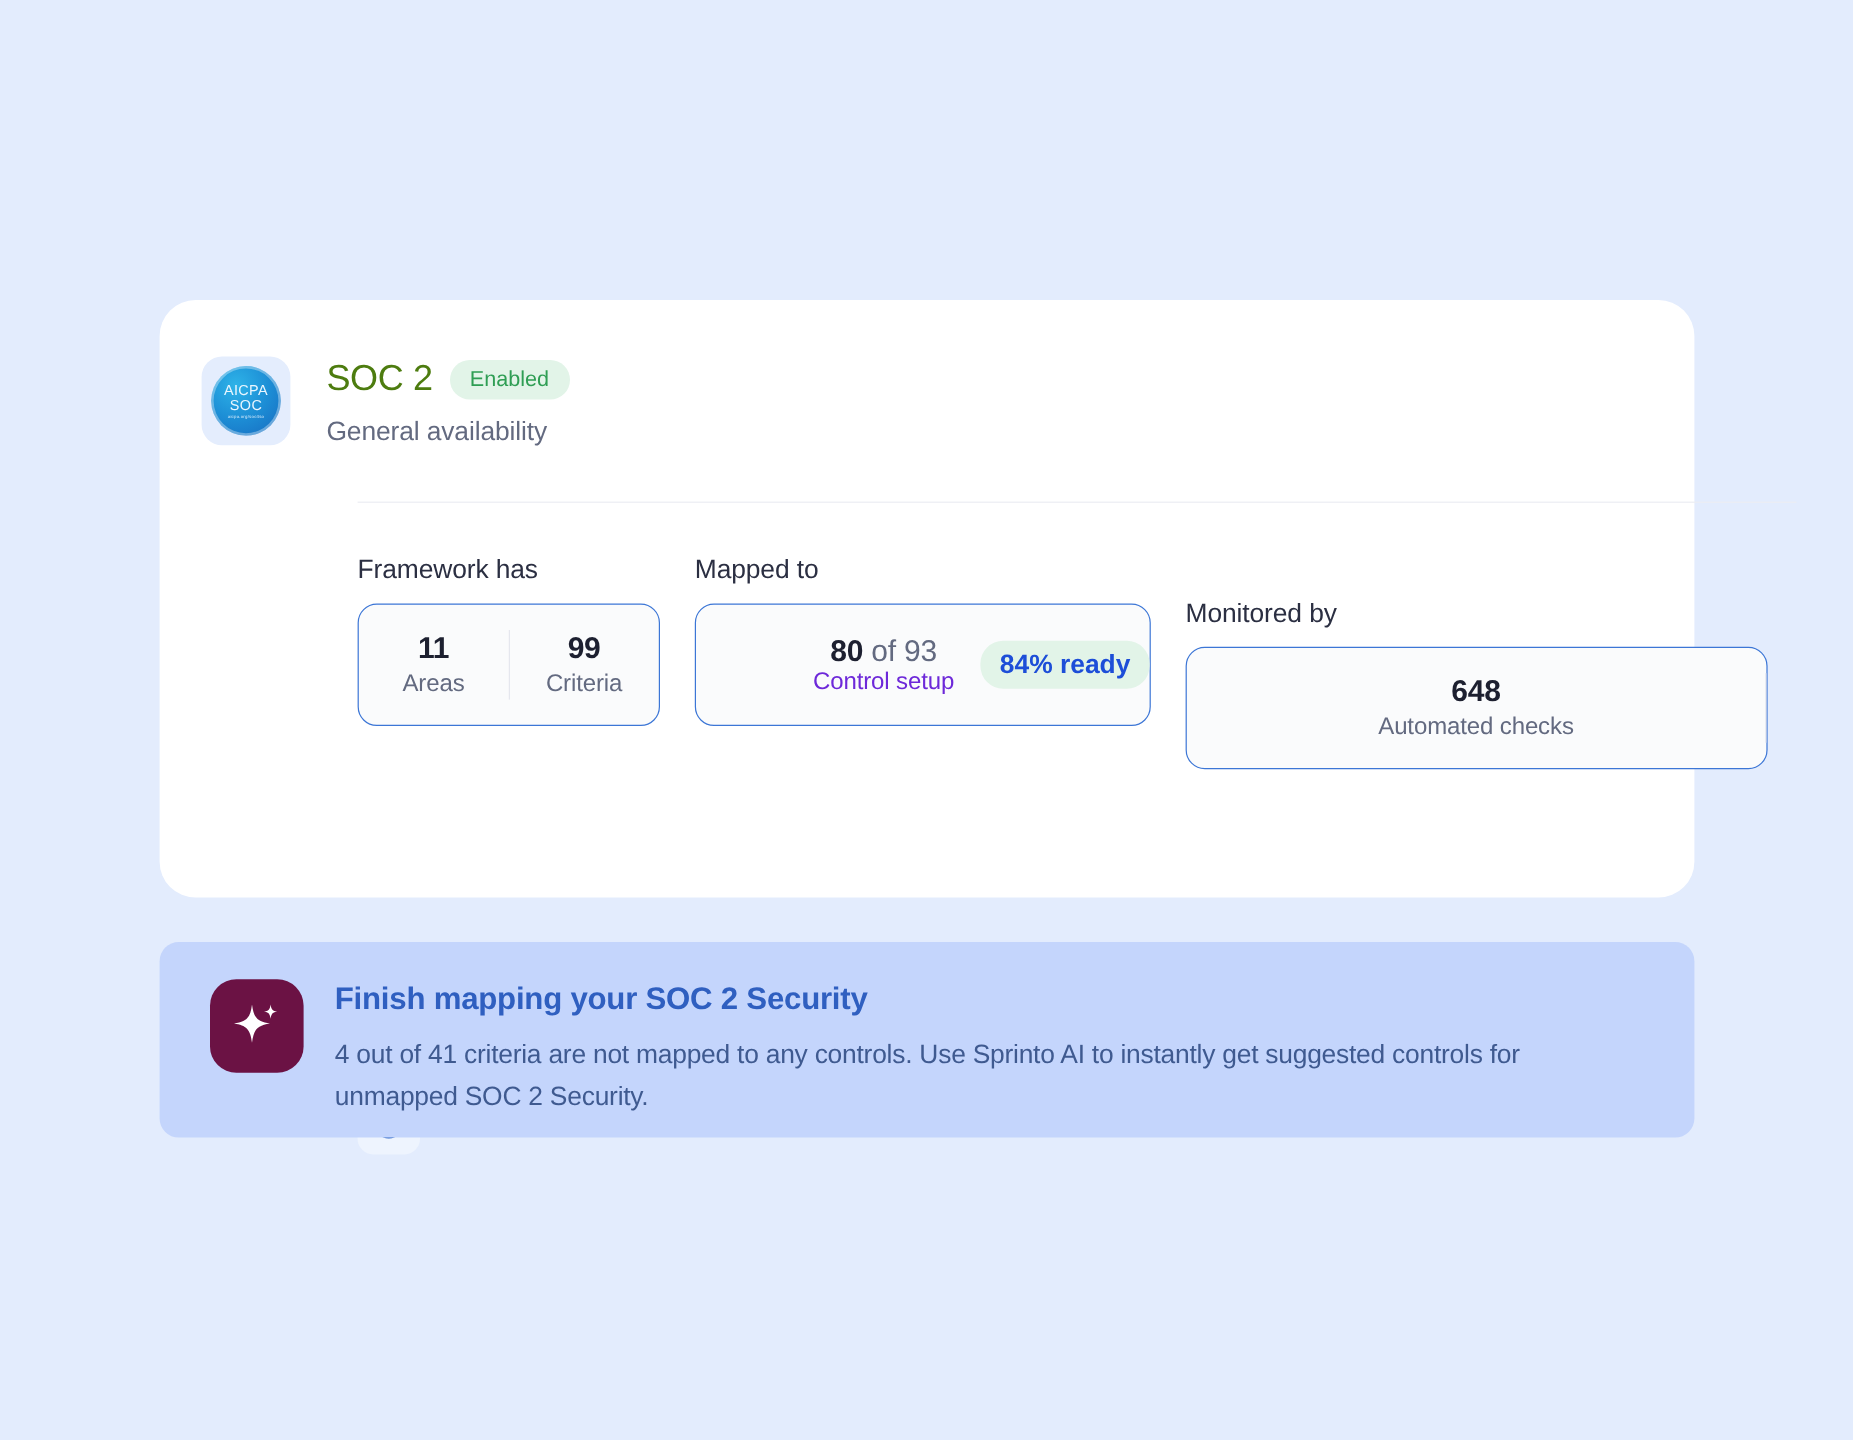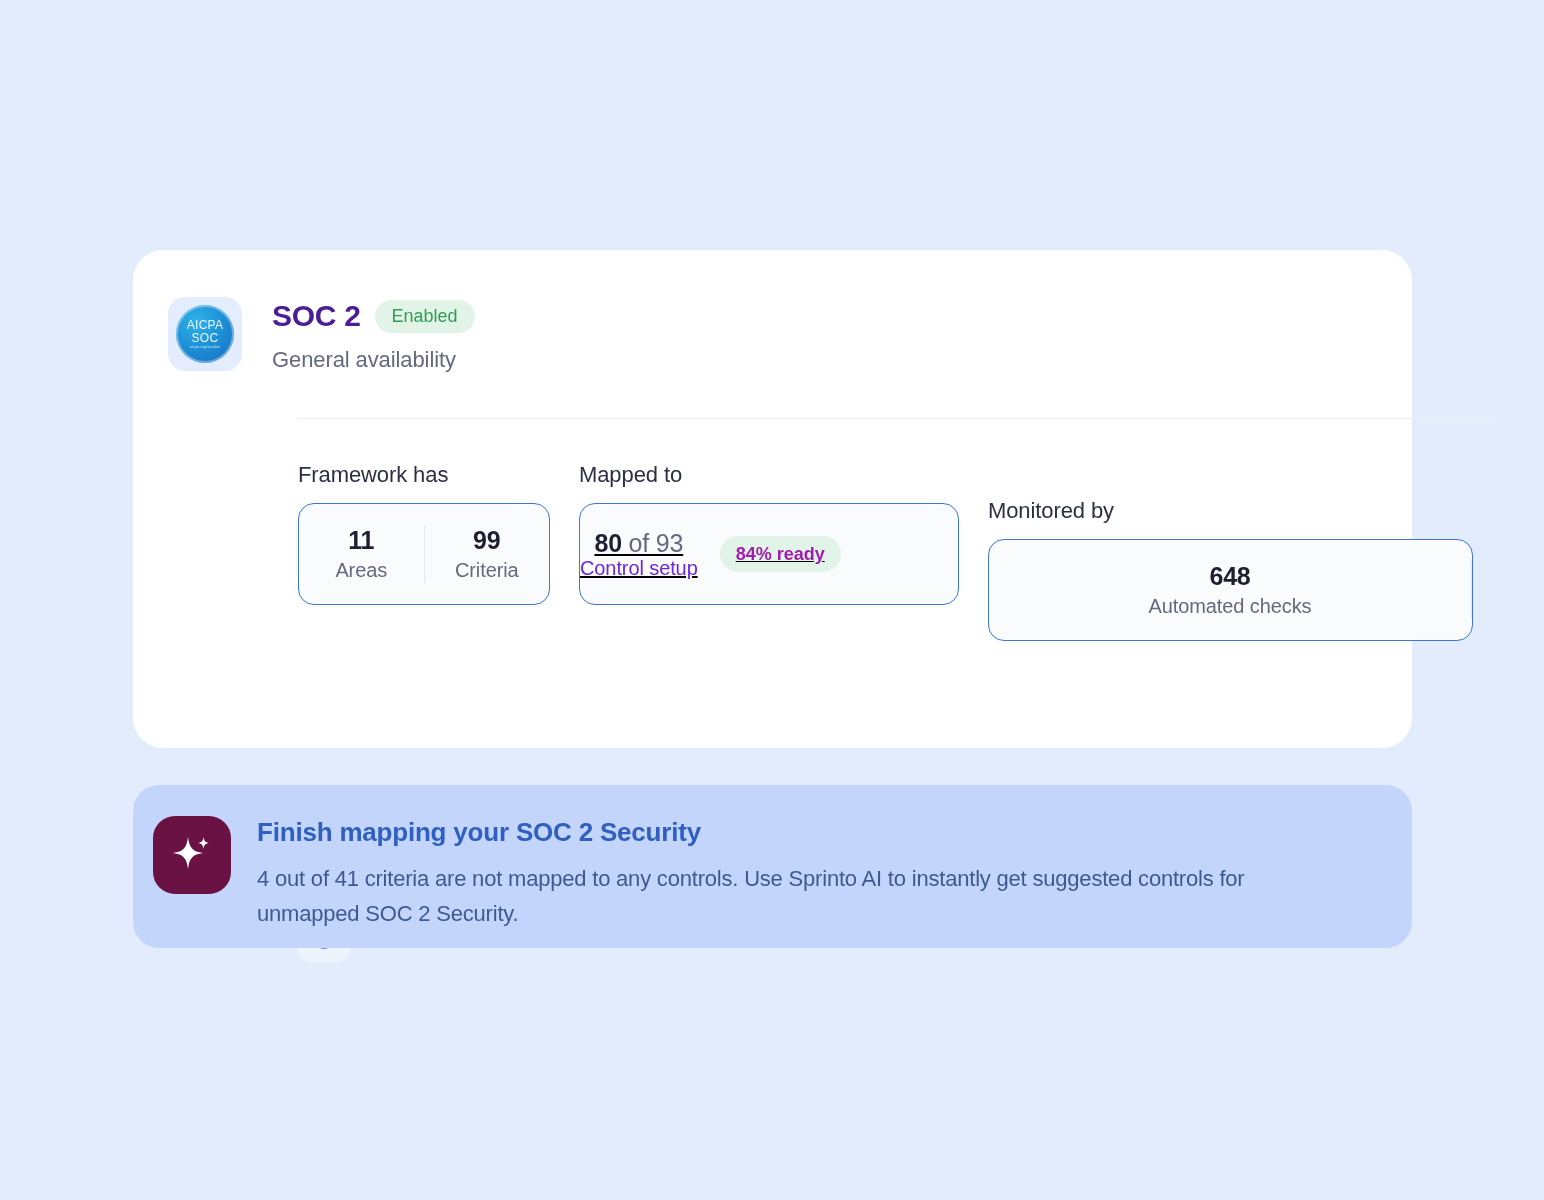--- a/index.html
+++ b/index.html
@@ -63,22 +63,22 @@
   }
   .badge-seal .l1 { font-size: 12px; letter-spacing: .3px; font-weight: 400; margin-bottom: 1px; }
   .badge-seal .l2 { font-size: 12px; letter-spacing: .3px; font-weight: 400; }
   .badge-seal .l3 { font-size: 3.6px; letter-spacing: .2px; margin-top: 2px; opacity: .9; }
 
   .header-text { margin-left: 30px; padding-top: 2px; }
 
   .title-row { display: flex; align-items: center; gap: 14px; }
   .fw-title {
     font-size: 30px;
-    font-weight: 700;
-    color: #4c1d95;
+    font-weight: 400;
+    color: #4d7c0f;
     letter-spacing: -0.3px;
   }
   .pill-enabled {
     background: #e2f4e8;
     color: #34а15a;
     color: #2f9e54;
     font-size: 18px;
     padding: 7px 17px 8px;
     border-radius: 20px;
     line-height: 1;
@@ -118,21 +118,21 @@
   .stat-box {
     border: 1.6px solid #3c76d6;
     border-radius: 16px;
     background: #fafbfc;
     display: flex;
     align-items: center;
     height: 102px;
   }
   .g-framework .stat-box { width: 252px; }
   .g-mapped    { margin-left: 29px; }
-  .g-mapped .stat-box { width: 380px; justify-content: flex-start; gap: 22px; text-decoration: underline; }
+  .g-mapped .stat-box { width: 380px; justify-content: flex-end; gap: 22px; }
   .g-monitored { margin-left: 29px; margin-top: 36px; }
   .g-monitored .stat-box { width: 485px; }
 
   .stat-cell {
     flex: 1;
     text-align: center;
     padding: 0 8px;
   }
   .stat-num {
     font-size: 25px;
@@ -159,22 +159,22 @@
   }
   .mapped-top b { color: #1d2030; font-weight: 700; }
   .mapped-bottom {
     font-size: 20px;
     color: #6d28d9;
     margin-top: 0;
     letter-spacing: -0.1px;
   }
   .pill-ready {
     background: #e2f4e8;
-    color: #a21caf;
-    font-size: 18px;
+    color: #1d4ed8;
+    font-size: 22px;
     font-weight: 700;
     padding: 9px 16px;
     border-radius: 19px;
     line-height: 1;
     white-space: nowrap;
   }
 
   
   .info-note {
     position: absolute;
@@ -201,24 +201,24 @@
   }
 
   
   .ai-banner {
     position: absolute;
     left: 133px;
     top: 785px;
     width: 1279px;
     height: 163px;
     background: #c4d5fc;
-    border-radius: 26px;
+    border-radius: 16px;
     display: flex;
     align-items: flex-start;
-    padding: 31px 0 0 20px;
+    padding: 31px 0 0 42px;
   }
   .spark-tile {
     width: 78px;
     height: 78px;
     border-radius: 22px;
     background: #6b1244;
     display: flex;
     align-items: center;
     justify-content: center;
     flex: none;

